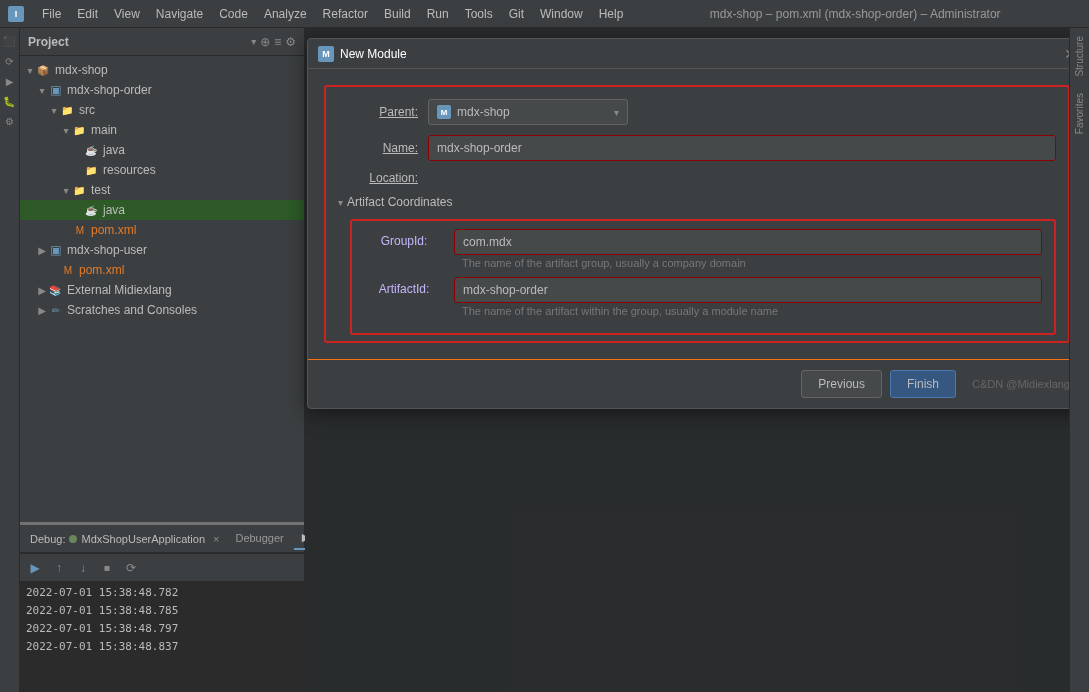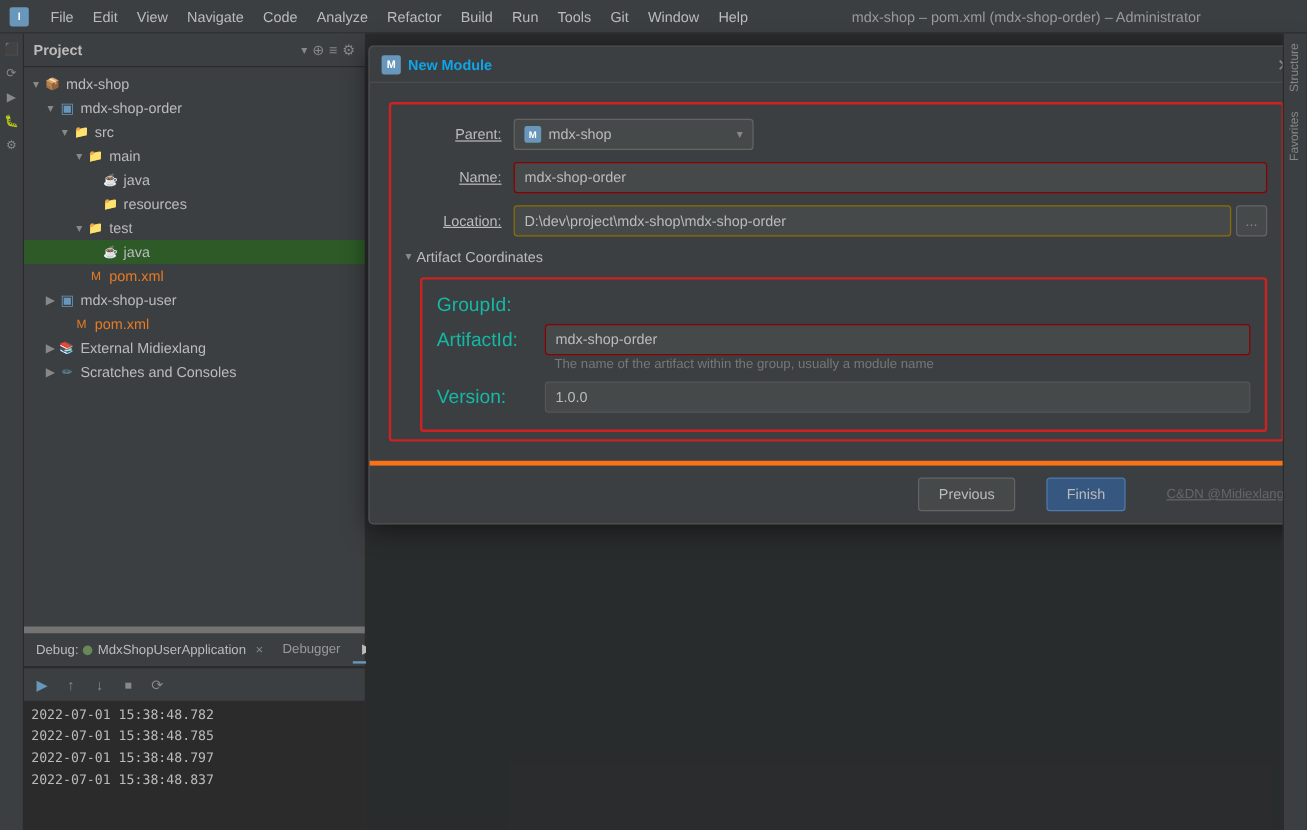--- a/index.html
+++ b/index.html
@@ -148,21 +148,21 @@
     .folder-icon { color: #c8a450; }
     .module-icon { color: #6897bb; }
     .file-icon-xml { color: #e57b26; }
     .src-icon { color: #6897bb; }
     .lib-icon { color: #9876aa; }
     .scratch-icon { color: #6897bb; }
 
     
     .bottom-panel {
       height: 170px;
-      border-top: 6px solid #737373;
+      border-top: 3px solid #737373;
       background: #2b2b2b;
       display: flex;
       flex-direction: column;
     }
     .bottom-tabs {
       height: 28px;
       background: #3c3f41;
       display: flex;
       align-items: center;
       padding: 0 4px;
@@ -278,22 +278,22 @@
       border-radius: 2px;
       display: flex;
       align-items: center;
       justify-content: center;
       font-size: 9px;
       font-weight: bold;
       color: white;
     }
     .dialog-title-text {
       font-size: 12px;
-      font-weight: bold;
-      color: #0ea5e9;
+      font-weight: normal;
+      color: #ffffff;
       flex: 1;
     }
     .dialog-close {
       cursor: pointer;
       color: #888;
       font-size: 14px;
     }
 
     
     .dialog-body {
@@ -422,39 +422,39 @@
     }
 
     
     .artifact-form-row {
       display: flex;
       align-items: flex-start;
       margin-bottom: 6px;
     }
     .artifact-label {
       width: 90px;
-      font-size: 16px;
-      color: #14b8a6;
-      text-align: left;
+      font-size: 12px;
+      color: #c4b5fd;
+      text-align: center;
       padding-right: 10px;
       padding-top: 5px;
       flex-shrink: 0;
     }
     .artifact-field {
       flex: 1;
     }
 
     
     .dialog-footer {
       display: flex;
       justify-content: flex-end;
       align-items: center;
       padding: 10px 16px;
-      border-top: 4px solid #f97316;
-      gap: 26px;
+      border-top: 1px solid #f97316;
+      gap: 8px;
     }
     .btn {
       height: 28px;
       padding: 0 16px;
       border-radius: 3px;
       font-size: 12px;
       cursor: pointer;
       border: 1px solid transparent;
     }
     .btn-default {
@@ -700,66 +700,56 @@
 
             <div class="form-row">
               <span class="form-label">Name:</span>
               <div class="form-field">
                 <input type="text" class="text-input red-border" value="mdx-shop-order" style="">
               </div>
             </div>
 
             <div class="form-row">
               <span class="form-label">Location:</span>
-              <div class="form-field">
-                <div class="text-input-with-btn">
-                  <input type="text" class="text-input yellow-border" value="D:\dev\project\mdx-shop\mdx-shop-order" style="">
-                  <div class="browse-btn">
-                    <span>...</span>
-                  </div>
-                </div>
-              </div>
             </div>
 
             <div class="section-header">
               <span class="section-arrow">▾</span>
               <span class="section-title">Artifact Coordinates</span>
             </div>
 
             <div style="border: 2px solid #cc2222; border-radius: 3px; padding: 8px 12px; margin-left: 12px;">
 
               <div class="artifact-form-row">
                 <span class="artifact-label">GroupId:</span>
+                <div class="artifact-field">
+                  <input type="text" class="text-input red-border" value="com.mdx" style="">
+                  <span class="hint-text">The name of the artifact group, usually a company domain</span>
+                </div>
               </div>
 
               <div class="artifact-form-row">
                 <span class="artifact-label">ArtifactId:</span>
                 <div class="artifact-field">
                   <input type="text" class="text-input red-border" value="mdx-shop-order" style="">
                   <span class="hint-text">The name of the artifact within the group, usually a module name</span>
                 </div>
               </div>
 
-              <div class="artifact-form-row">
-                <span class="artifact-label">Version:</span>
-                <div class="artifact-field">
-                  <input type="text" class="text-input" style="border-color: rgb(85, 85, 85);" value="1.0.0">
-                </div>
-              </div>
 
             </div>
 
           </div>
 
         </div>
 
         <div class="dialog-footer">
           <button class="btn btn-default">Previous</button>
           <button class="btn btn-primary">Finish</button>
-          <span style="font-size:11px;color:#666;margin-left:8px;text-decoration:underline;">C&amp;DN @Midiexlang</span>
+          <span style="font-size:11px;color:#666;margin-left:8px;">C&amp;DN @Midiexlang</span>
         </div>
 
       </div>
 
     </div>
 
     <div style="position:absolute;right:0;top:0;bottom:0;width:20px;background:#3c3f41;border-left:1px solid #2b2b2b;display:flex;flex-direction:column;align-items:center;">
       <div class="right-sidebar-label">Structure</div>
       <div class="right-sidebar-label">Favorites</div>
     </div>

